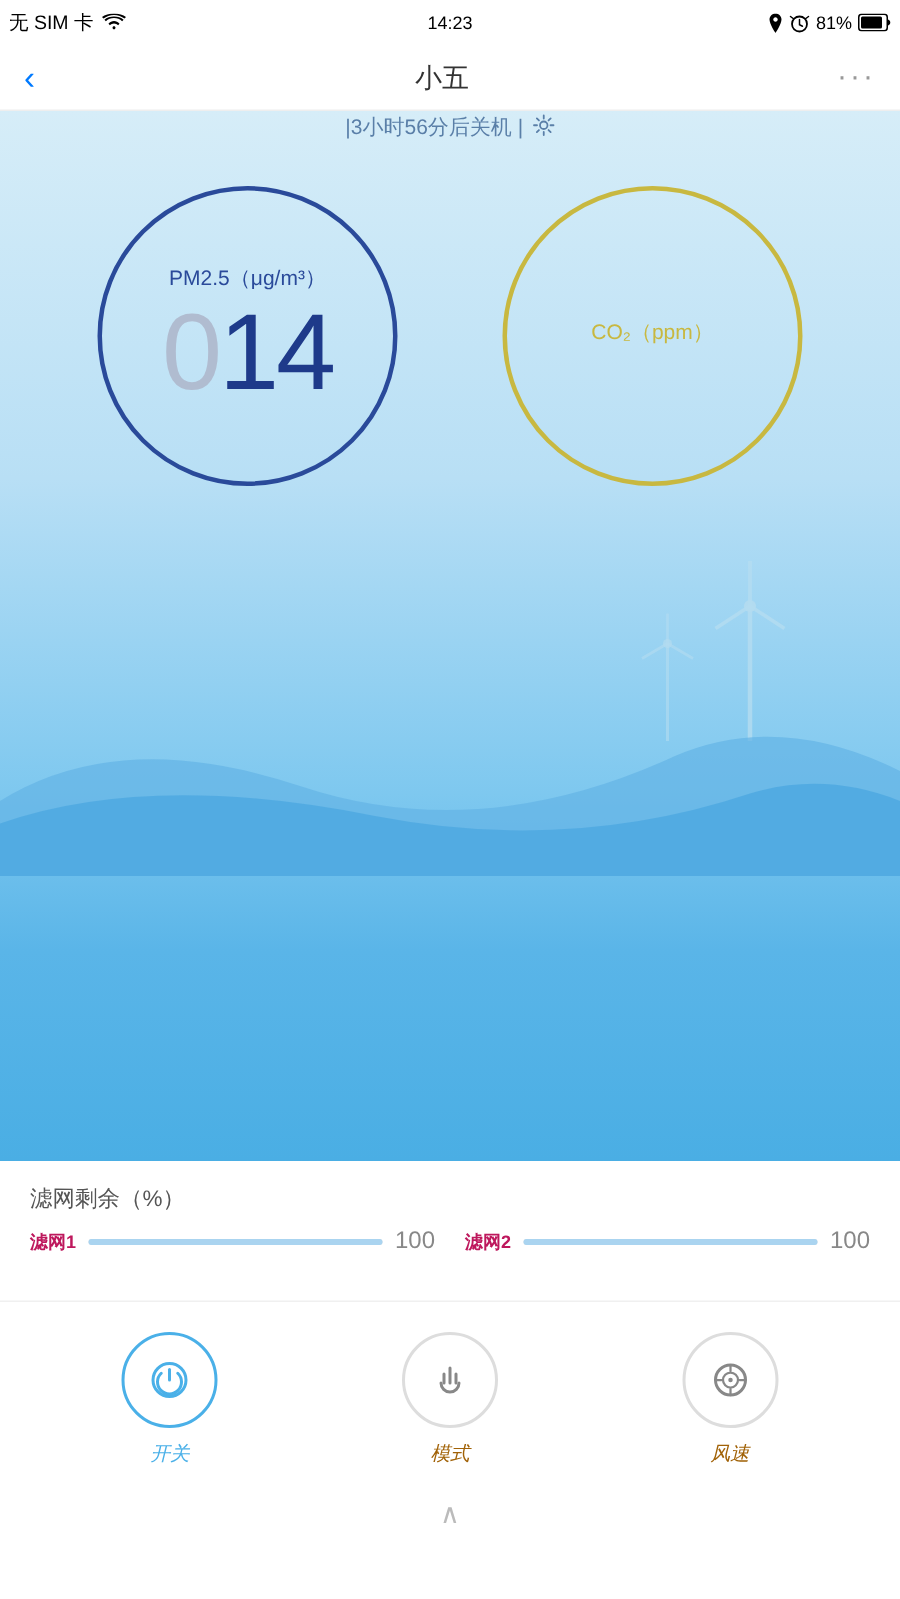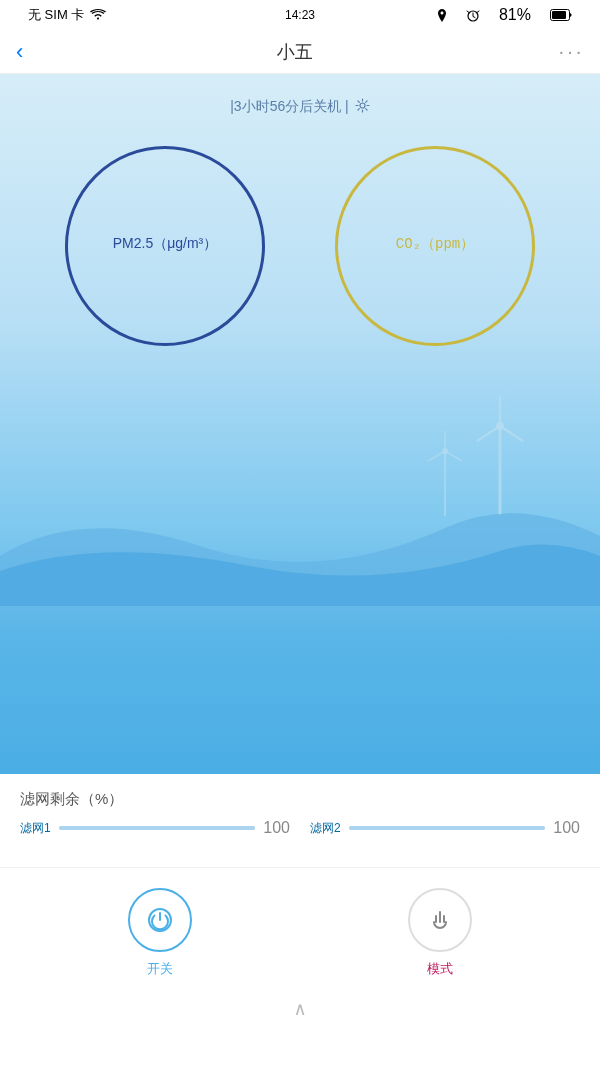--- a/index.html
+++ b/index.html
@@ -12,27 +12,27 @@
       overflow-x: hidden;
     }
 
     
     .status-bar {
       height: 30px;
       background: #fff;
       display: flex;
       align-items: center;
       justify-content: space-between;
-      padding: 0 28px;
+      padding: 0 6px;
       font-size: 13px;
       color: #000;
     }
     .status-left { display: flex; align-items: center; gap: 6px; font-size: 13px; }
     .status-center { font-size: 12px; font-weight: 500; position: absolute; left: 50%; transform: translateX(-50%); }
-    .status-right { display: flex; align-items: center; gap: 19px; font-size: 16px; }
+    .status-right { display: flex; align-items: center; gap: 4px; font-size: 12px; }
 
     
     .nav-bar {
       height: 44px;
       background: #fff;
       display: flex;
       align-items: center;
       justify-content: space-between;
       padding: 0 16px;
       border-bottom: 1px solid #eee;
@@ -45,21 +45,21 @@
     .main-content {
       background: linear-gradient(180deg, #d6edf8 0%, #b8dff5 35%, #7ec8ef 65%, #5ab5e8 80%, #4aaee4 100%);
       position: relative;
       min-height: 700px;
       overflow: hidden;
     }
 
     
     .timer-bar {
       text-align: center;
-      padding: 24px 0 10px;
+      padding: 2px 0 10px;
       font-size: 14px;
       color: #5a7fa8;
       display: flex;
       align-items: center;
       justify-content: center;
       gap: 6px;
     }
 
     
     .gauges-row {
@@ -86,21 +86,21 @@
       border: 3px solid #c8b840;
     }
 
     .gauge-label {
       font-size: 14px;
       font-weight: 500;
       margin-bottom: 4px;
       text-align: center;
     }
     .gauge-label-pm25 { color: #2a4a9a; }
-    .gauge-label-co2 { color: #c8b840; font-family: Liberation Mono, monospace; }
+    .gauge-label-co2 { color: #c8b840; }
 
     .gauge-value {
       font-size: 72px;
       font-weight: 300;
       line-height: 1;
       letter-spacing: -2px;
     }
     .gauge-value-pm25 {
       color: #1e3a8a;
     }
@@ -135,22 +135,23 @@
       gap: 20px;
     }
     .filter-row {
       flex: 1;
       display: flex;
       align-items: center;
       gap: 8px;
     }
     .filter-label {
       font-size: 12px;
-      color: #0369a1;
+      color: #be185d;
       white-space: nowrap;
+      font-weight: bold;
     }
     .filter-bar-track {
       flex: 1;
       height: 4px;
       background: #e0e0e0;
       border-radius: 2px;
       position: relative;
     }
     .filter-bar-fill {
       height: 100%;
@@ -166,20 +167,21 @@
     
     .bottom-controls {
       background: #fff;
       padding: 20px 0 10px;
     }
     .controls-row {
       display: flex;
       justify-content: space-around;
       align-items: center;
       padding: 0 20px 16px;
+      font-style: italic;
     }
     .control-btn {
       display: flex;
       flex-direction: column;
       align-items: center;
       gap: 8px;
       cursor: pointer;
     }
     .control-icon-wrap {
       width: 64px;
@@ -193,21 +195,21 @@
     }
     .control-icon-wrap.active {
       border-color: #4ab0e8;
     }
     .control-icon-wrap svg {
       width: 32px;
       height: 32px;
     }
     .control-label {
       font-size: 13px;
-      color: #be185d;
+      color: #a16207;
     }
     .control-label.active {
       color: #4ab0e8;
     }
 
     .bottom-handle {
       text-align: center;
       padding: 4px 0 8px;
       color: #bbb;
       font-size: 18px;
@@ -264,20 +266,23 @@
         <circle cx="7.5" cy="7.5" r="2.5" stroke="#5a7fa8" stroke-width="1.2"></circle>
         <path d="M7.5 1v2M7.5 12v2M1 7.5h2M12 7.5h2M2.9 2.9l1.4 1.4M10.7 10.7l1.4 1.4M2.9 12.1l1.4-1.4M10.7 4.3l1.4-1.4" stroke="#5a7fa8" stroke-width="1.2" stroke-linecap="round"></path>
       </svg>
     </span>
   </div>
 
   <div class="gauges-row">
 
     <div class="gauge-circle gauge-pm25">
       <div class="gauge-label gauge-label-pm25">PM2.5（μg/m³）</div>
+      <div class="gauge-value gauge-value-pm25">
+        <span class="leading-zero">0</span><span>14</span>
+      </div>
     </div>
 
     <div class="gauge-circle gauge-co2">
       <div class="gauge-label gauge-label-co2">CO₂（ppm）</div>
     </div>
 
   </div>
 
   <div class="landscape">
 
@@ -348,17 +353,28 @@
 
           <path d="M16 8v10" stroke="#888" stroke-width="2" stroke-linecap="round"></path>
           <path d="M12 12v6" stroke="#888" stroke-width="2" stroke-linecap="round"></path>
           <path d="M20 12v6" stroke="#888" stroke-width="2" stroke-linecap="round"></path>
           <path d="M10 18c0 3.3 2.7 6 6 6s6-2.7 6-6" stroke="#888" stroke-width="2" fill="none" stroke-linecap="round"></path>
         </svg>
       </div>
       <span class="control-label">模式</span>
     </div>
 
+    <div class="control-btn">
+      <div class="control-icon-wrap">
+        <svg width="32" height="32" viewBox="0 0 32 32" fill="none">
+          <path d="M16 16m-10 0 a10 10 0 1 0 20 0 a10 10 0 1 0 -20 0" stroke="#888" stroke-width="2"></path>
+          <path d="M16 16m-5 0 a5 5 0 1 0 10 0 a5 5 0 1 0 -10 0" stroke="#888" stroke-width="1.5"></path>
+          <path d="M16 16m-1.5 0 a1.5 1.5 0 1 0 3 0 a1.5 1.5 0 1 0 -3 0" fill="#888"></path>
+          <path d="M16 6v4M16 22v4M6 16h4M22 16h4" stroke="#888" stroke-width="1.5" stroke-linecap="round"></path>
+        </svg>
+      </div>
+      <span class="control-label">风速</span>
+    </div>
 
   </div>
 
   <div class="bottom-handle">∧</div>
 </div>
 
 </body></html>

